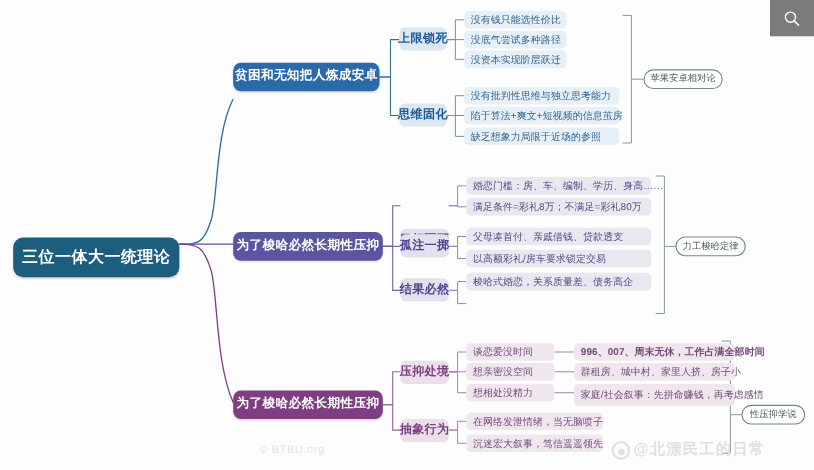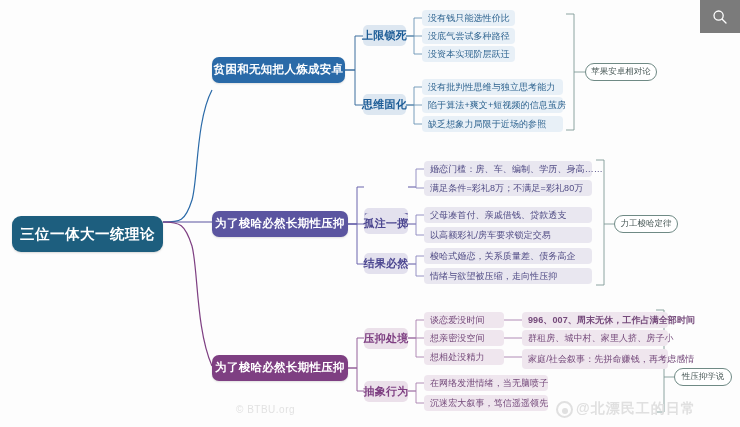--- a/index.html
+++ b/index.html
@@ -254,23 +254,20 @@
   <div class="node leaf b2" style="left:424px; top:227px; width:168px; height:16px;">
     <span>以高额彩礼/房车要求锁定交易</span>
   </div>
 
   <div class="node sub b2" style="left:364px; top:253px; width:44px; height:21px;">
     <span>结果必然</span>
   </div>
   <div class="node leaf b2" style="left:424px; top:248px; width:168px; height:16px;">
     <span>梭哈式婚恋，关系质量差、债务高企</span>
   </div>
-  <div class="node leaf b2" style="left:424px; top:268px; width:168px; height:16px;">
-    <span>情绪与欲望被压缩，走向性压抑</span>
-  </div>
 
   <div class="node pill" style="left:614px; top:215px; width:64px; height:18px;">
     <span>力工梭哈定律</span>
   </div>
 
   <div class="node main b3" style="left:212px; top:355px; width:136px; height:26px;">
     <span>为了梭哈必然长期性压抑</span>
   </div>
 
   <div class="node sub b3" style="left:364px; top:328px; width:44px; height:21px;">

